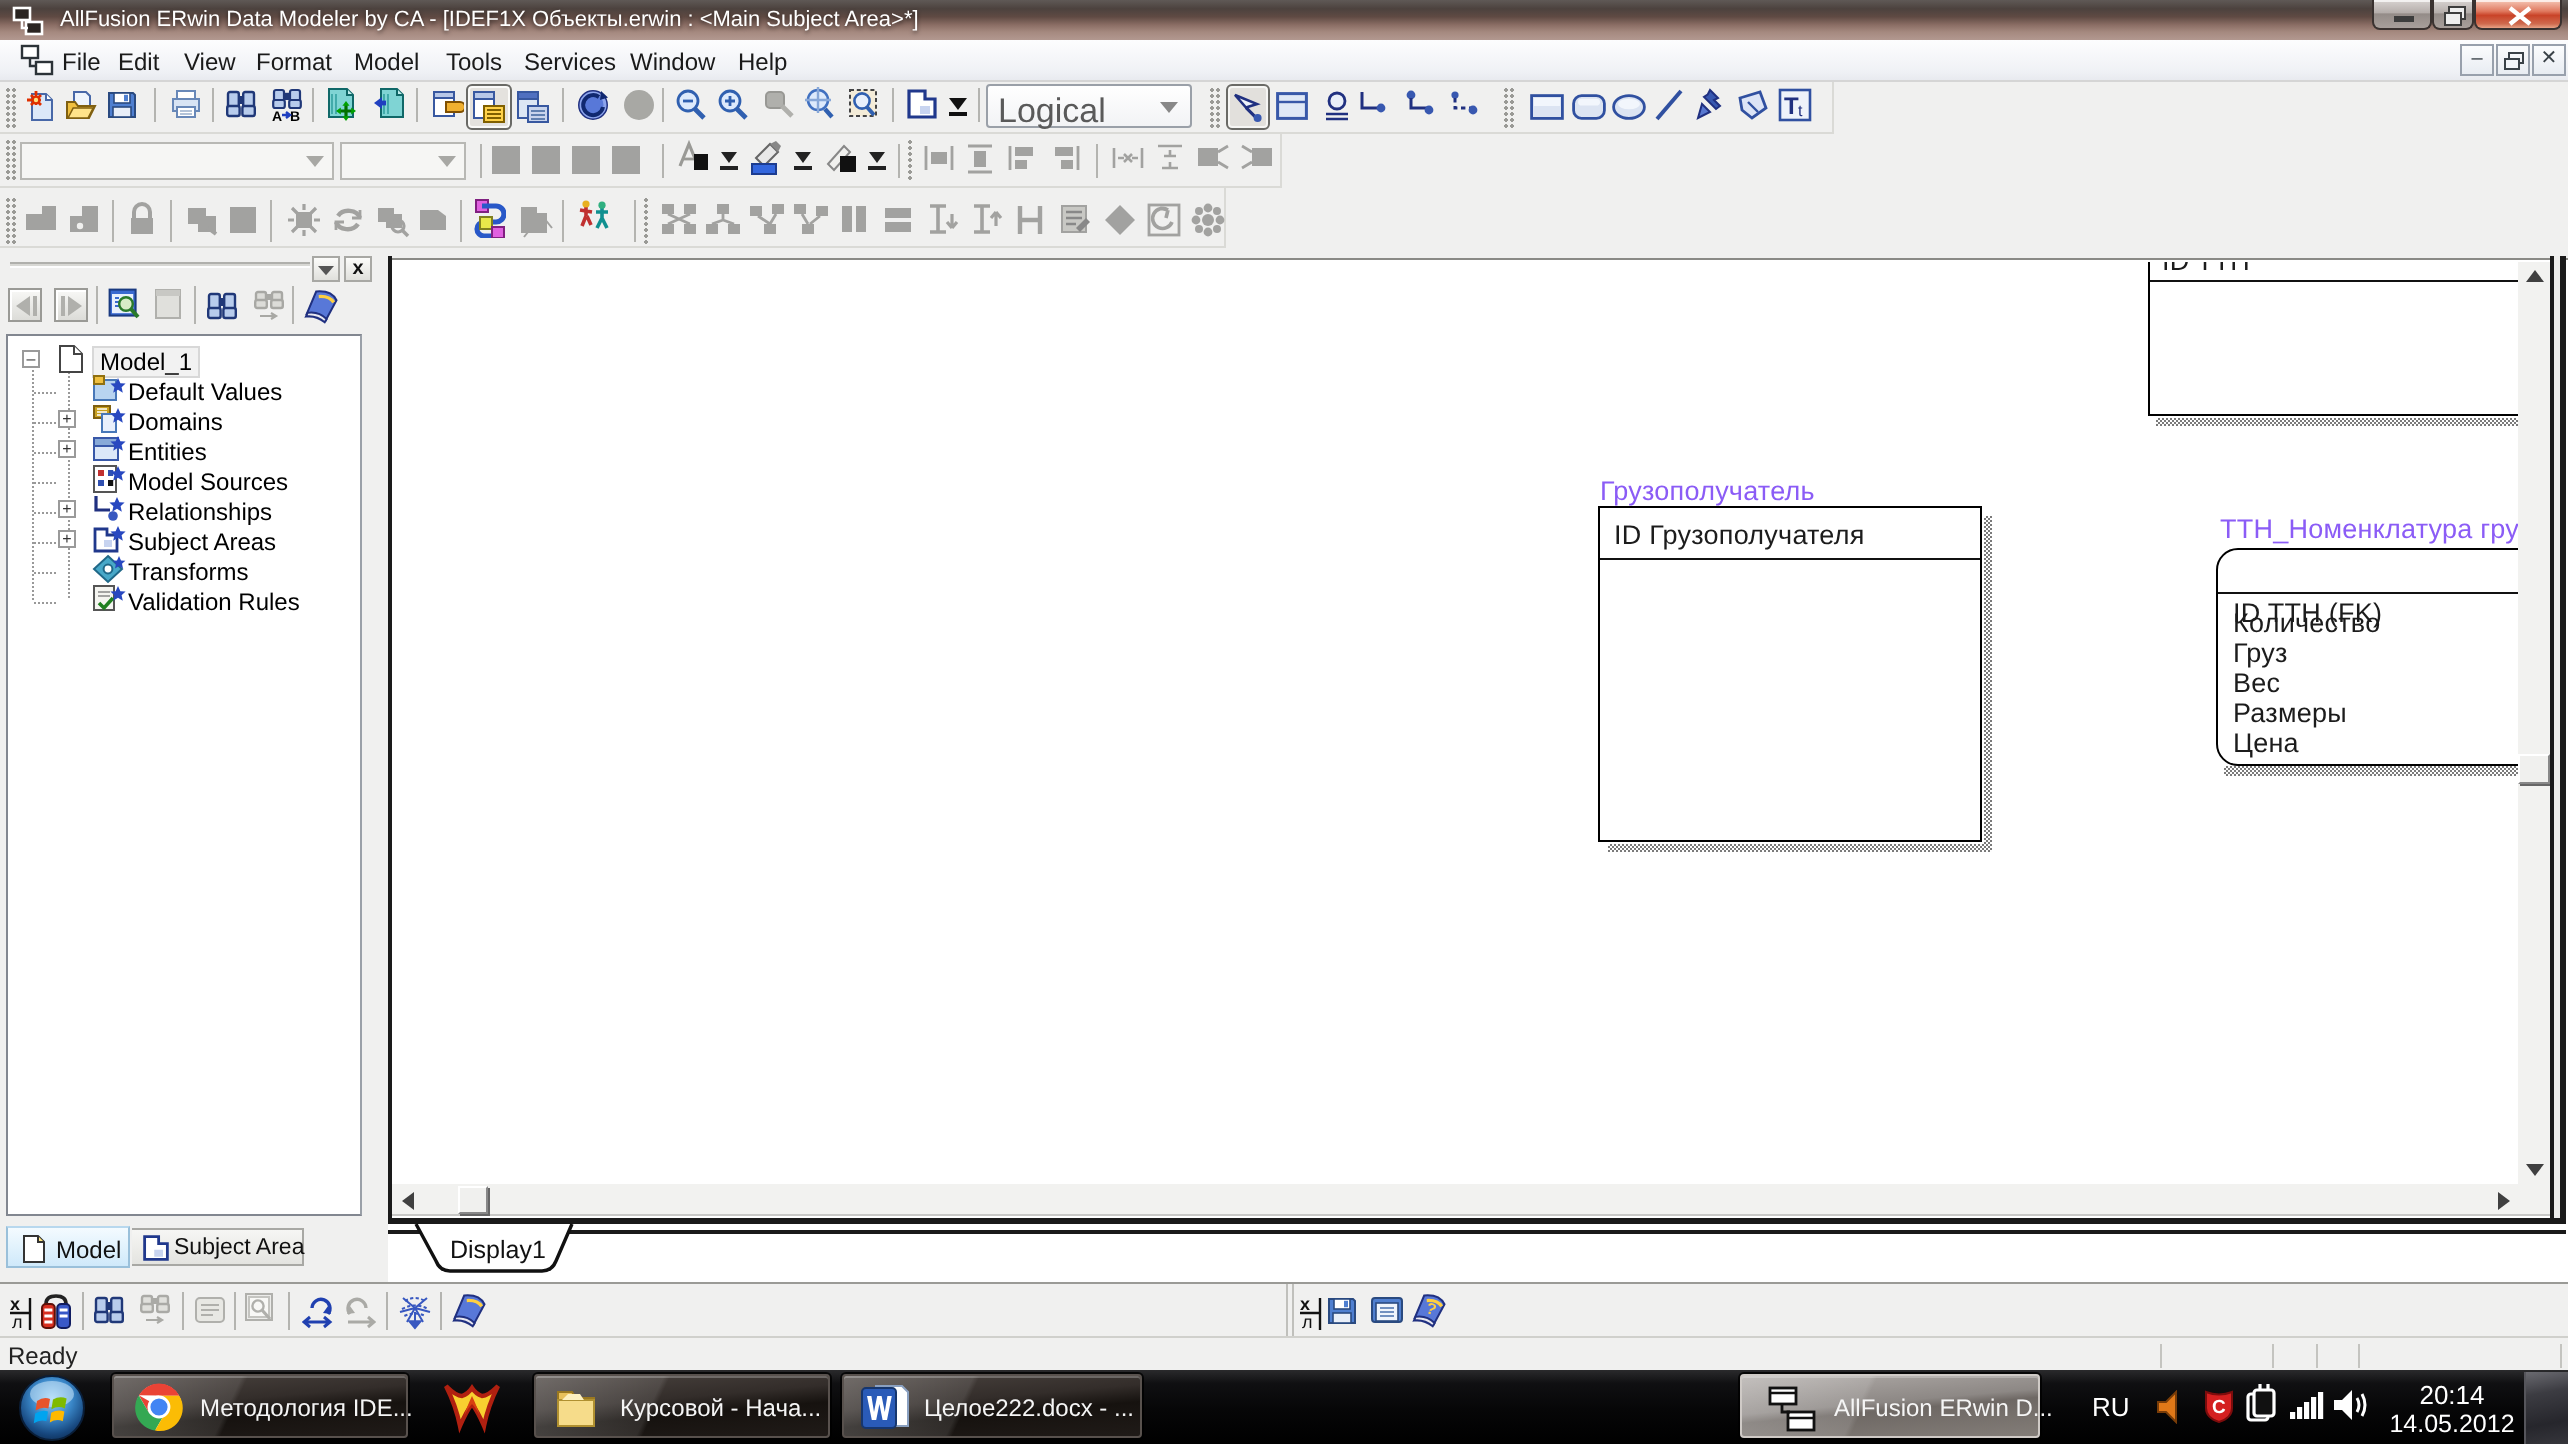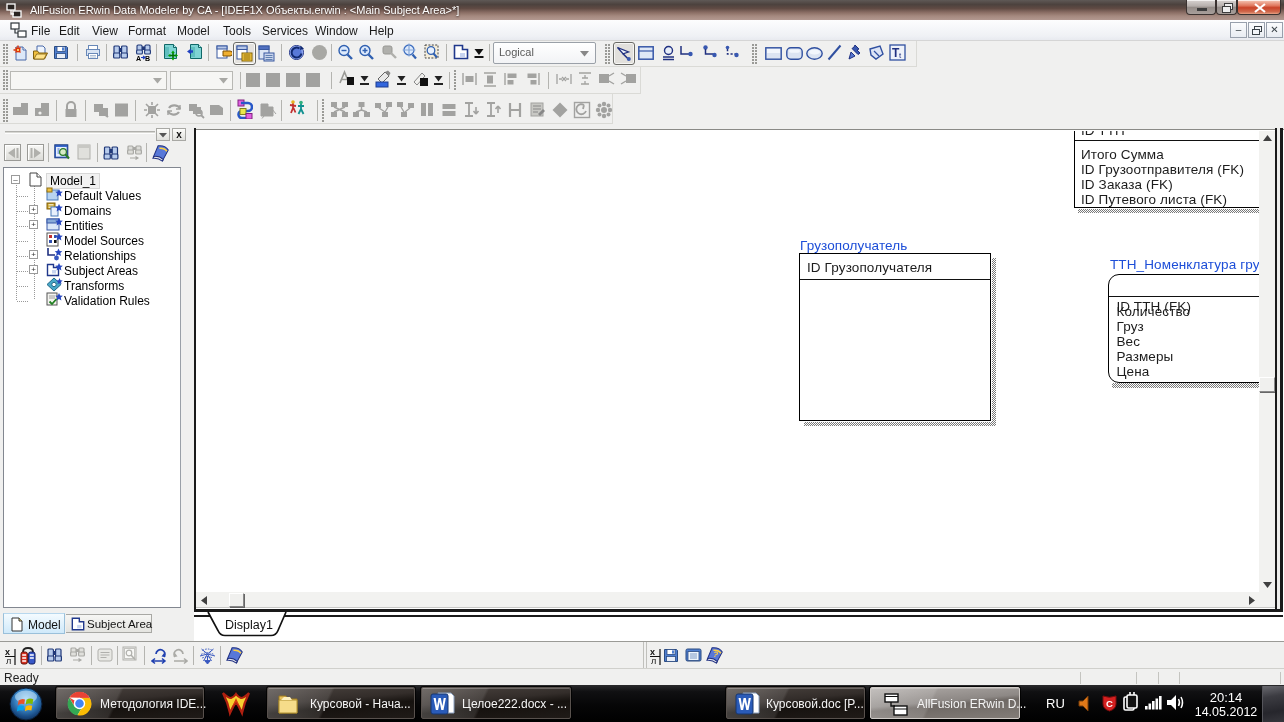--- a/index.html
+++ b/index.html
@@ -33,21 +33,21 @@
   #lpanel { left:0; top:125px; width:194px; height:516px; background:#f0f0ef; }
   #ltree { position:absolute; left:3px; top:42px; width:178px; height:441px; background:#fff; border:1px solid #828790; border-right-color:#9aa0a8; }
   .trow { position:absolute; left:0; font-size:12px; color:#000; white-space:nowrap; }
   .pm { position:absolute; width:9px; height:9px; border:1px solid #9a9a9a; background:#fff; font-size:8px; line-height:7px; text-align:center; color:#333; }
 
   
   #mdi { left:194px; top:125px; width:1090px; height:516px; background:#fff; }
   #dwg { position:absolute; left:2px; top:6px; width:1063px; height:461px; background:#fff; overflow:hidden; }
   .ent { position:absolute; border:1px solid #000; background:#fff; }
   .etxt { position:absolute; font-size:13.5px; letter-spacing:0.12px; color:#1c1c1c; line-height:15.2px; white-space:nowrap; }
-  .etitle { position:absolute; font-size:13.5px; letter-spacing:0.12px; color:#1d4ed8; white-space:nowrap; }
+  .etitle { position:absolute; font-size:13.5px; letter-spacing:0.12px; color:#8b5cf6; white-space:nowrap; }
 
   
   #btb { left:0; top:641px; width:1284px; height:27px; background:#f0f0ef; border-top:1px solid #9a9a96; }
   #statusbar { left:0; top:668px; width:1284px; height:17px; background:#f0f0ef; border-top:1px solid #d0d0cc; font-size:12px; color:#222; }
 
   
   #taskbar { left:0; top:685px; width:1284px; height:37px; background:linear-gradient(#2a2a2c 0%, #101012 18%, #060607 55%, #000 100%); }
   .tbtn { position:absolute; top:2px; height:32px; border-radius:2px; border:1px solid #58514d;
     background:linear-gradient(115deg, rgba(255,255,255,.22) 0%, rgba(255,255,255,.10) 40%, rgba(255,255,255,0) 42%), linear-gradient(175deg, #4a433f 0%, #332d2a 40%, #16120f 60%, #201b18 100%);
     box-shadow:inset 0 1px 0 rgba(255,255,255,.25), 0 0 0 1px rgba(0,0,0,.8); color:#f5f5f5; font-size:12px; }
@@ -243,21 +243,21 @@
   <svg class="ico" style="left:453px; top:44px;" width="16" height="16" viewBox="0 0 16 16">
     <path d="M1.5 14.5 v-13 h8 v4 h5 v9 z" fill="#fff" stroke="#20388c" stroke-width="1.6"></path>
     <rect x="7" y="9" width="5" height="4" fill="#c8d4f0"></rect>
   </svg>
   <svg class="ico" style="left:473px; top:45px;" width="12" height="14" viewBox="0 0 12 14">
     <path d="M6 10 l-4.5 -6 h9 z" fill="#111"></path>
       <rect x="1.5" y="11" width="9" height="2" fill="#111"></rect>
   </svg>
   <div class="sep" style="left:489px; top:44px; height:17px;"></div>
   <div class="ico" style="left:493px; top:42px; width:103px; height:22px; border:1px solid #9aa0a8; border-radius:2px; background:linear-gradient(#fff,#f2f3f5);">
-    <span style="position:absolute; left:5px; top:3px; font-size:11px; color:#5a5a5a;">Logical</span>
+    <span style="position:absolute; left:5px; top:3px; font-size:17px; color:#5a5a5a;">Logical</span>
     <svg style="position:absolute; right:6px; top:8px;" width="9" height="6">
         <path d="M0 0 h9 l-4.5 5.5 z" fill="#888"></path>
       </svg>
   </div>
   <div class="grip" style="left:605px; top:44px; height:20px;"></div>
   <div class="grip" style="left:608px; top:44px; height:20px;"></div>
   <div class="ico" style="left:613px; top:42px; width:22px; height:23px; border:1px solid #6a6a66; border-radius:3px; background:#e2e0dc; box-shadow:inset 0 0 0 1px #f6f6f4;"></div>
   <svg class="ico" style="left:616px; top:45px;" width="17" height="17" viewBox="0 0 17 17">
     <path d="M1.5 2.5 l11 4.5 -5.5 1.8 z" fill="#eef2fa" stroke="#203080" stroke-width="1.3"></path>
     <path d="M7 8.8 l5 5" stroke="#203080" stroke-width="1.6"></path>
@@ -693,21 +693,20 @@
   <div class="abs" style="left:194px; top:125px; width:1090px; height:4px; background:#f0f0ef;"></div>
   <div class="abs" style="left:194px; top:129px; width:1090px; height:1px; background:#8a8a86;"></div>
 
   <div class="abs" style="left:194px; top:128px; width:2px; height:489px; background:#1a1a1a;"></div>
 
   <div class="abs" id="dwg" style="left:196px; top:131px; width:1063px; height:461px; background:#fff; overflow:hidden;">
 
     <div class="ent" style="left:878px; top:-16px; width:190px; height:93px;"></div>
     <div class="abs" style="left:879px; top:9px; width:188px; height:1px; background:#111;"></div>
     <div class="etxt" style="left:885px; top:-8px;">ID TTH</div>
-    <div class="etxt" style="left:885px; top:15.5px;">Итого Сумма<br>ID Грузоотправителя (FK)<br>ID Заказа (FK)<br>ID Путевого листа (FK)</div>
     <div class="dither abs" style="left:882px; top:78px; width:185px; height:4px;"></div>
 
     <div class="etitle" style="left:604px; top:107px;">Грузополучатель</div>
     <div class="ent" style="left:603px; top:122px; width:192px; height:168px;"></div>
     <div class="abs" style="left:604px; top:147.5px; width:190px; height:1px; background:#111;"></div>
     <div class="etxt" style="left:611px; top:129px;">ID Грузополучателя</div>
     <div class="dither abs" style="left:795.5px; top:126.5px; width:4.5px; height:168px;"></div>
     <div class="dither abs" style="left:607.5px; top:290.5px; width:192.5px; height:4.5px;"></div>
 
     <div class="etitle" style="left:914px; top:126px;">ТТН_Номенклатура груза</div>
@@ -905,28 +904,20 @@
   </div>
 
   <div class="tbtn" style="left:421px; width:150px;">
     <svg style="position:absolute; left:8px; top:3px;" width="26" height="26" viewBox="0 0 26 26">
       <path d="M8 2 h13 l3 3 v17 h-16 z" fill="#fff" stroke="#8aa0c0"></path>
       <rect x="1" y="3" width="17" height="20" rx="2" fill="#2a5bb8" stroke="#16366e"></rect>
       <path d="M3.5 7 l2.4 12 h2.2 l1.6 -8 1.6 8 h2.2 l2.4 -12 h-2.2 l-1.3 8 -1.6 -8 h-2.2 l-1.6 8 -1.3 -8 z" fill="#fff"></path>
     </svg>
     <span class="cap" style="left:40px;">Целое222.docx - ...</span>
   </div>
-  <div class="tbtn" style="left:726px; width:139px;">
-    <svg style="position:absolute; left:8px; top:3px;" width="26" height="26" viewBox="0 0 26 26">
-      <path d="M8 2 h13 l3 3 v17 h-16 z" fill="#fff" stroke="#8aa0c0"></path>
-      <rect x="1" y="3" width="17" height="20" rx="2" fill="#2a5bb8" stroke="#16366e"></rect>
-      <path d="M3.5 7 l2.4 12 h2.2 l1.6 -8 1.6 8 h2.2 l2.4 -12 h-2.2 l-1.3 8 -1.6 -8 h-2.2 l-1.6 8 -1.3 -8 z" fill="#fff"></path>
-    </svg>
-    <span class="cap" style="left:39px;">Курсовой.doc [P...</span>
-  </div>
 
   <div class="tbtn" style="left:870px; width:150px; background:linear-gradient(115deg, rgba(255,255,255,.25) 0%, rgba(255,255,255,.12) 40%, rgba(255,255,255,0) 42%), linear-gradient(175deg, #b0aba8 0%, #8d8885 45%, #6e6864 55%, #837d78 100%); border-color:#cfcac6;">
     <svg style="position:absolute; left:12px; top:4px;" width="26" height="25" viewBox="0 0 26 25">
       <g fill="#fff" stroke="#111" stroke-width="1.4">
         <rect x="2" y="2" width="13" height="8"></rect>
           <rect x="11" y="14" width="13" height="9"></rect>
       </g>
       <path d="M2 4.5 h13 M11 17 h13" stroke="#111" stroke-width="1.2"></path>
       <path d="M8 10 v4 h4" fill="none" stroke="#111" stroke-width="1.4"></path>
     </svg>

